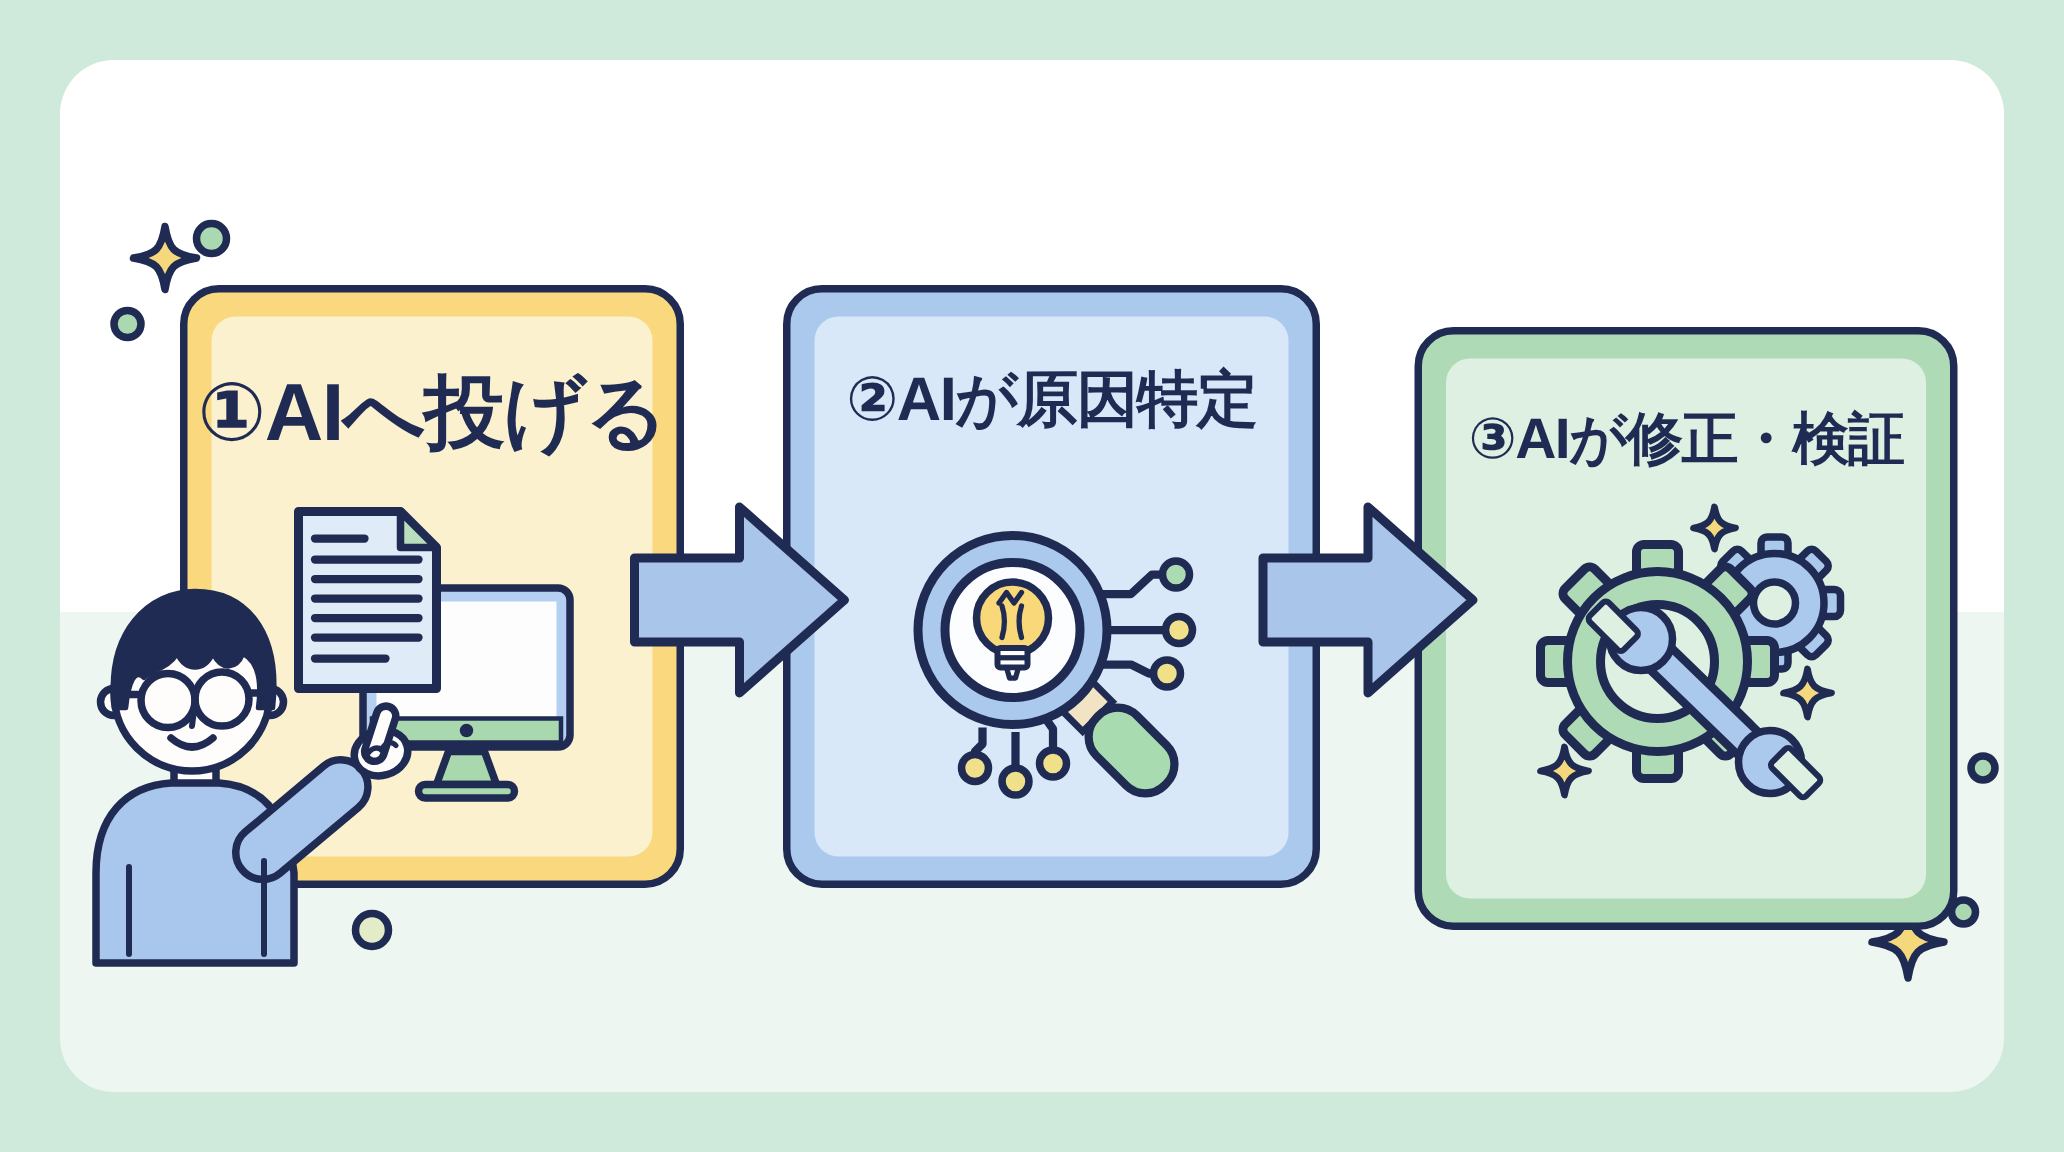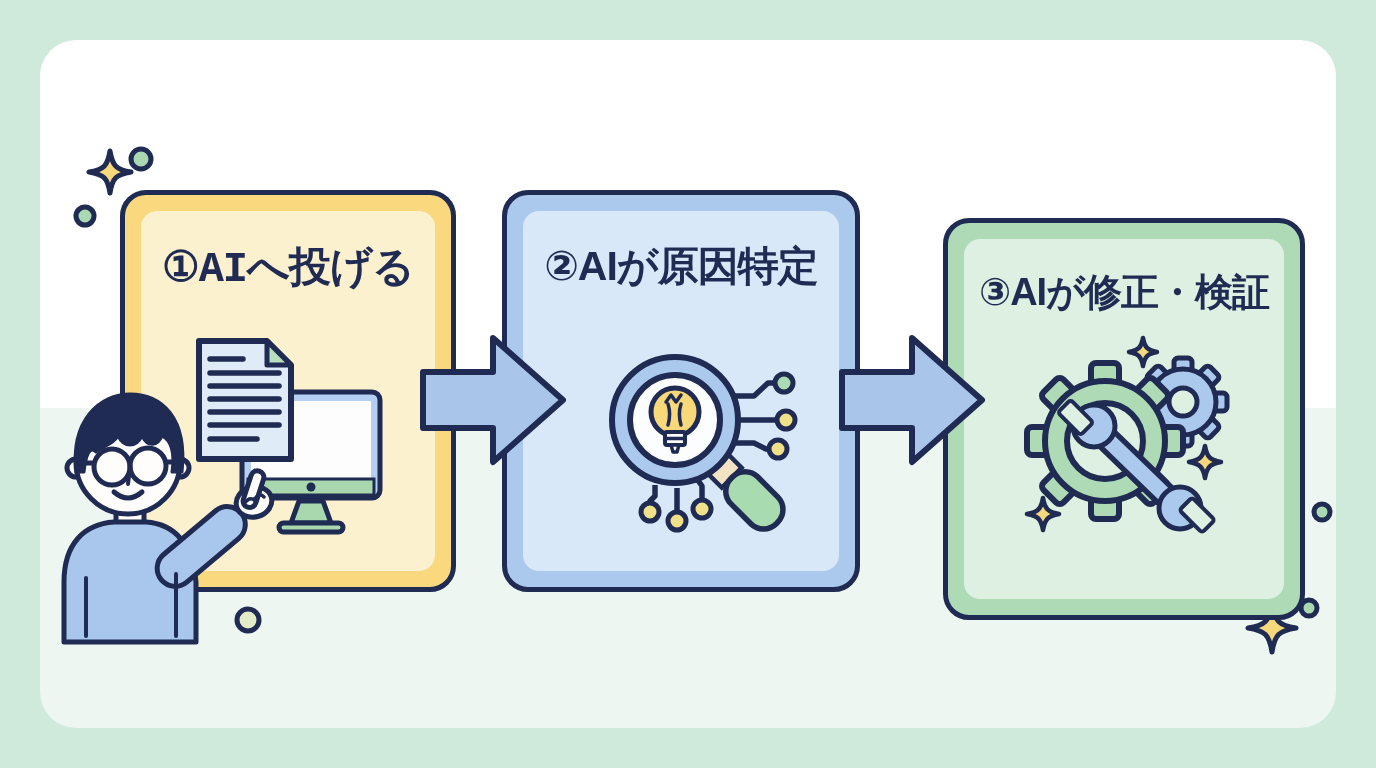--- a/index.html
+++ b/index.html
@@ -15,29 +15,29 @@
     background:linear-gradient(to bottom,#ffffff 0px,#ffffff 368px,#edf6f0 368px,#edf6f0 100%);
   }
   .deco-layer { position:absolute; left:0; top:0; width:1376px; height:768px; pointer-events:none; }
   .card {
     position:absolute; top:190px; height:402px; box-sizing:border-box;
     border:5px solid #1f2b52; border-radius:26px;
   }
   .card-inner { position:absolute; inset:16px; border-radius:16px; }
   .card1 { left:120px; width:336px; background:#f9d87e; }
   .card1 .card-inner { background:#fcf1cf; }
-  .card2 { left:502px; width:358px; background:#aac9ed; }
+  .card2 { left:522px; width:358px; background:#aac9ed; }
   .card2 .card-inner { background:#d9e8f8; }
   .card3 { left:943px; width:362px; background:#aedbb6;margin-top:28px; }
   .card3 .card-inner { background:#ddf0e1; }
   .card-title {
     position:absolute; top:44px; left:0; right:0; text-align:center;
     font-weight:800; color:#1f2b52; letter-spacing:-1px; white-space:nowrap;
   }
-  .card1 .card-title { font-size:42px;font-family:Liberation Mono, monospace; }
+  .card1 .card-title { font-size:54px; }
   .card2 .card-title { font-size:41px; }
   .card3 .card-title { font-size:38px; }
   .abs { position:absolute; }
   svg { display:block; overflow:visible; }
 </style>
 </head>
 <body>
 
 <div class="canvas">
 

